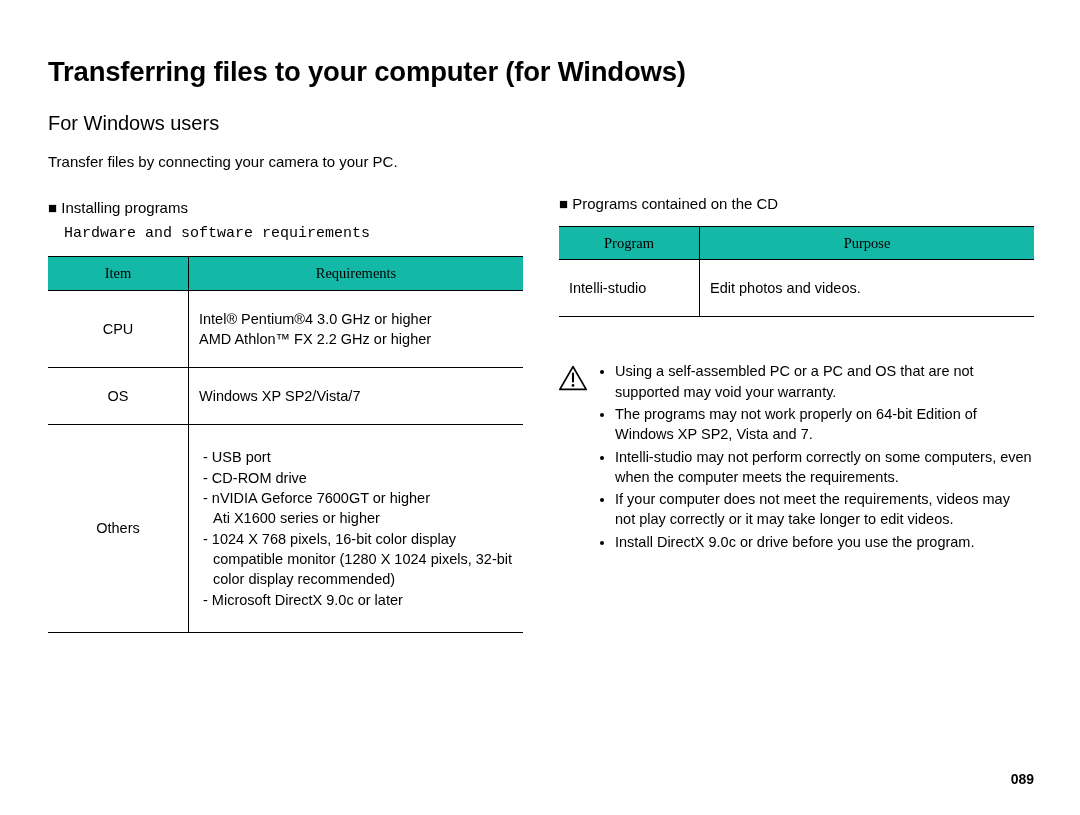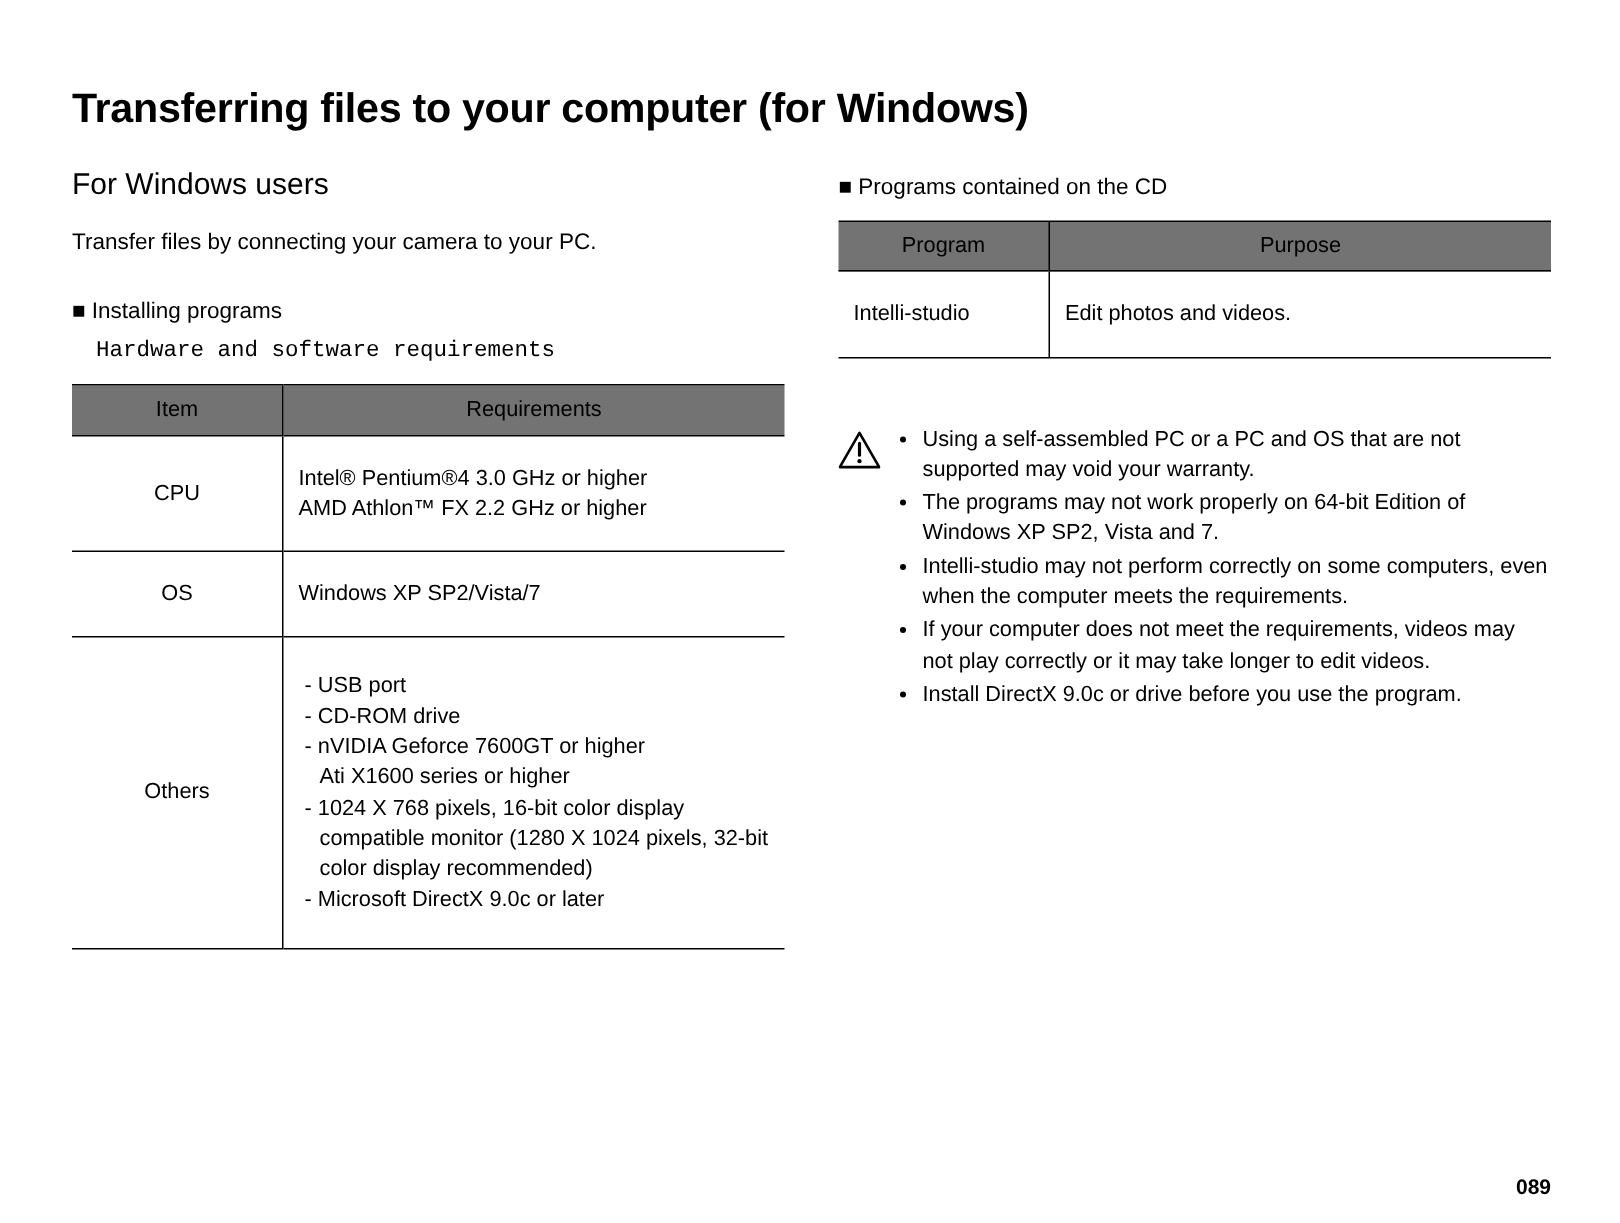--- a/index.html
+++ b/index.html
@@ -20,20 +20,21 @@
   }
   h1.page-title {
     font-size: 27.5px;
     font-weight: 700;
     margin: 0 0 24px 0;
     letter-spacing: -0.2px;
   }
   .cols {
     display: flex;
     gap: 36px;
+    align-items: center;
   }
   .col {
     flex: 1 1 50%;
     min-width: 0;
   }
   h2.section-title {
     font-size: 20px;
     font-weight: 400;
     margin: 0 0 16px 0;
   }
@@ -56,25 +57,26 @@
     margin: 0 0 12px 16px;
     font-family: Liberation Mono, monospace;
   }
   table.spec {
     border-collapse: collapse;
     width: 100%;
     font-size: 14.5px;
     line-height: 1.4;
   }
   table.spec th {
-    background: #737373;
+    background: #14b8a6;
     font-weight: 400;
     text-align: center;
     padding: 6px 8px;
     border-top: 1.5px solid #000;
+    font-family: Liberation Serif, serif;
   }
   table.spec td {
     padding: 18px 10px;
     vertical-align: middle;
   }
   table.spec tr {
     border-top: 1px solid #000;
   }
   table.spec tr:last-child td {
     border-bottom: 1.5px solid #000;
@@ -123,21 +125,21 @@
   }
   .caution-icon {
     flex: 0 0 auto;
     width: 28px;
     height: 26px;
     margin-top: 4px;
   }
   .page-number {
     position: absolute;
     right: 46px;
-    bottom: 16px;
+    bottom: 28px;
     font-size: 14px;
     font-weight: 700;
   }
 </style>
 </head>
 <body>
 
 <div class="page">
   <h1 class="page-title">Transferring files to your computer (for Windows)</h1>
 

